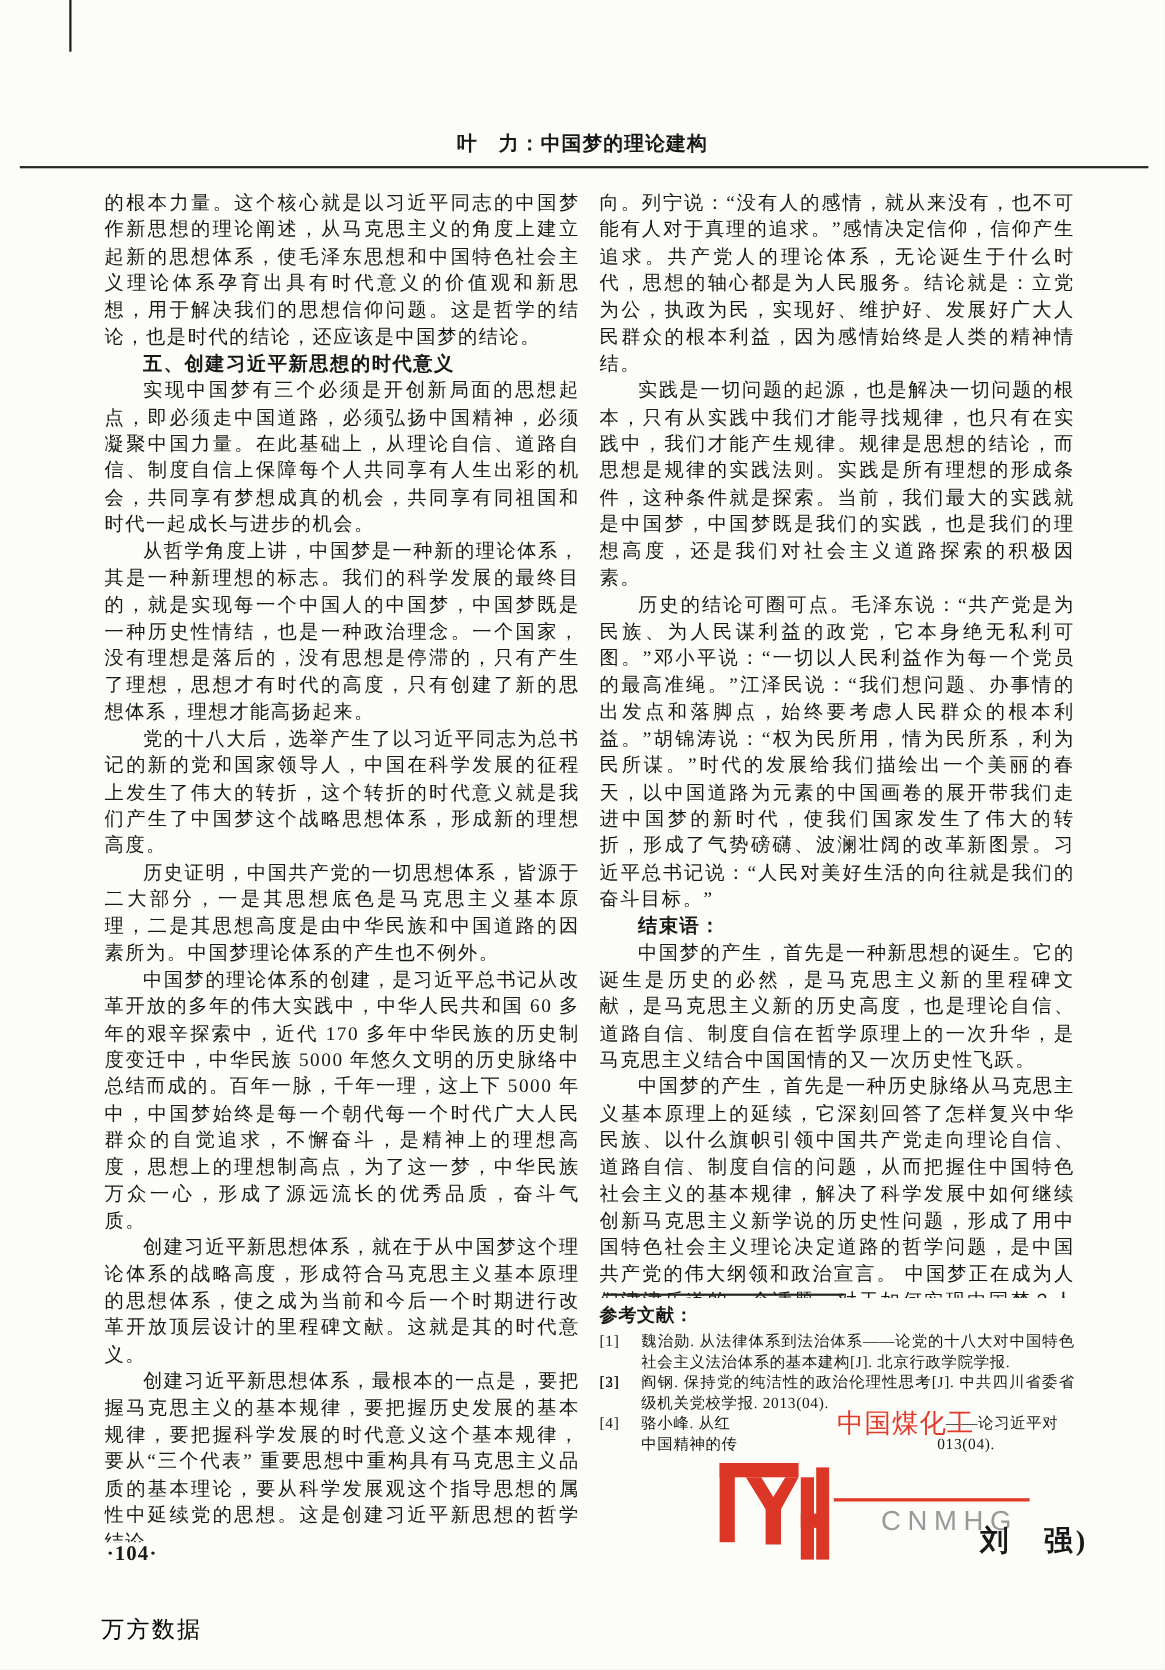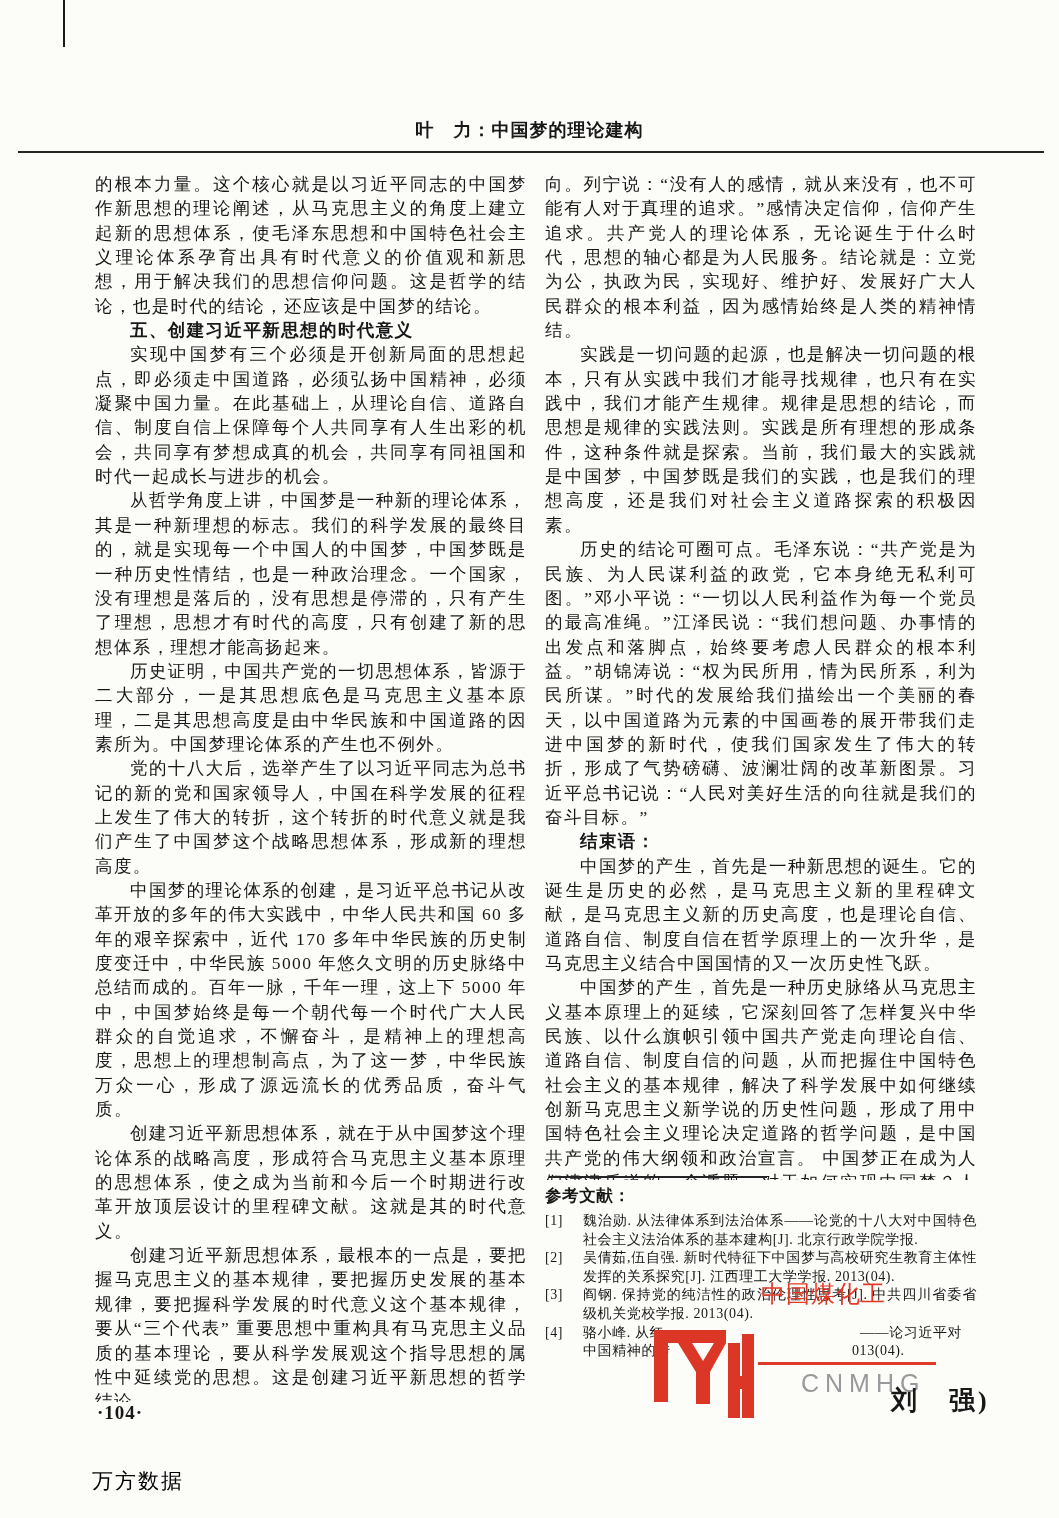--- a/index.html
+++ b/index.html
@@ -67,22 +67,22 @@
   <div class="artifact-line"></div>
 
   <div class="header-title">叶　力：中国梦的理论建构</div>
   <div class="header-rule"></div>
 
   <div class="col col-left">
     <p class="cont">的根本力量。这个核心就是以习近平同志的中国梦作新思想的理论阐述，从马克思主义的角度上建立起新的思想体系，使毛泽东思想和中国特色社会主义理论体系孕育出具有时代意义的价值观和新思想，用于解决我们的思想信仰问题。这是哲学的结论，也是时代的结论，还应该是中国梦的结论。</p>
     <p class="heading">五、创建习近平新思想的时代意义</p>
     <p class="para">实现中国梦有三个必须是开创新局面的思想起点，即必须走中国道路，必须弘扬中国精神，必须凝聚中国力量。在此基础上，从理论自信、道路自信、制度自信上保障每个人共同享有人生出彩的机会，共同享有梦想成真的机会，共同享有同祖国和时代一起成长与进步的机会。</p>
     <p class="para">从哲学角度上讲，中国梦是一种新的理论体系，其是一种新理想的标志。我们的科学发展的最终目的，就是实现每一个中国人的中国梦，中国梦既是一种历史性情结，也是一种政治理念。一个国家，没有理想是落后的，没有思想是停滞的，只有产生了理想，思想才有时代的高度，只有创建了新的思想体系，理想才能高扬起来。</p>
+    <p class="para">党的十八大后，选举产生了以习近平同志为总书记的新的党和国家领导人，中国在科学发展的征程上发生了伟大的转折，这个转折的时代意义就是我们产生了中国梦这个战略思想体系，形成新的理想高度。</p>
     <p class="para">历史证明，中国共产党的一切思想体系，皆源于二大部分，一是其思想底色是马克思主义基本原理，二是其思想高度是由中华民族和中国道路的因素所为。中国梦理论体系的产生也不例外。</p>
-    <p class="para">党的十八大后，选举产生了以习近平同志为总书记的新的党和国家领导人，中国在科学发展的征程上发生了伟大的转折，这个转折的时代意义就是我们产生了中国梦这个战略思想体系，形成新的理想高度。</p>
     <p class="para">中国梦的理论体系的创建，是习近平总书记从改革开放的多年的伟大实践中，中华人民共和国 60 多年的艰辛探索中，近代 170 多年中华民族的历史制度变迁中，中华民族 5000 年悠久文明的历史脉络中总结而成的。百年一脉，千年一理，这上下 5000 年中，中国梦始终是每一个朝代每一个时代广大人民群众的自觉追求，不懈奋斗，是精神上的理想高度，思想上的理想制高点，为了这一梦，中华民族万众一心，形成了源远流长的优秀品质，奋斗气质。</p>
     <p class="para">创建习近平新思想体系，就在于从中国梦这个理论体系的战略高度，形成符合马克思主义基本原理的思想体系，使之成为当前和今后一个时期进行改革开放顶层设计的里程碑文献。这就是其的时代意义。</p>
     <p class="para">创建习近平新思想体系，最根本的一点是，要把握马克思主义的基本规律，要把握历史发展的基本规律，要把握科学发展的时代意义这个基本规律，要从“三个代表” 重要思想中重构具有马克思主义品质的基本理论，要从科学发展观这个指导思想的属性中延续党的思想。这是创建习近平新思想的哲学结论。</p>
 
   </div>
 
   <div class="col col-right">
     <p class="cont">向。列宁说：“没有人的感情，就从来没有，也不可能有人对于真理的追求。”感情决定信仰，信仰产生追求。共产党人的理论体系，无论诞生于什么时代，思想的轴心都是为人民服务。结论就是：立党为公，执政为民，实现好、维护好、发展好广大人民群众的根本利益，因为感情始终是人类的精神情结。</p>
     <p class="para">实践是一切问题的起源，也是解决一切问题的根本，只有从实践中我们才能寻找规律，也只有在实践中，我们才能产生规律。规律是思想的结论，而思想是规律的实践法则。实践是所有理想的形成条件，这种条件就是探索。当前，我们最大的实践就是中国梦，中国梦既是我们的实践，也是我们的理想高度，还是我们对社会主义道路探索的积极因素。</p>
     <p class="para">历史的结论可圈可点。毛泽东说：“共产党是为民族、为人民谋利益的政党，它本身绝无私利可图。”邓小平说：“一切以人民利益作为每一个党员的最高准绳。”江泽民说：“我们想问题、办事情的出发点和落脚点，始终要考虑人民群众的根本利益。”胡锦涛说：“权为民所用，情为民所系，利为民所谋。”时代的发展给我们描绘出一个美丽的春天，以中国道路为元素的中国画卷的展开带我们走进中国梦的新时代，使我们国家发生了伟大的转折，形成了气势磅礴、波澜壮阔的改革新图景。习近平总书记说：“人民对美好生活的向往就是我们的奋斗目标。”</p>
@@ -93,21 +93,20 @@
 
   <div class="refs">
     <div class="ref-divider"></div>
     <div class="ref-heading">参考文献：</div>
     <p class="ref-item">
       <span class="ref-label">[1]</span>
       <span>魏治勋. 从法律体系到法治体系——论党的十八大对中国特色社会主义法治体系的基本建构[J]. 北京行政学院学报.</span>
     </p>
     <p class="ref-item">
       <span class="ref-label">[2]</span>
-      <span>吴倩茹,伍自强. 新时代特征下中国梦与高校研究生教育主体性发挥的关系探究[J]. 江西理工大学学报. 2013(04).</span>
     </p>
     <p class="ref-item">
       <span class="ref-label">[3]</span>
       <span>阎钢. 保持党的纯洁性的政治伦理性思考[J]. 中共四川省委省级机关党校学报. 2013(04).</span>
     </p>
     <p class="ref-item ref4">
       <span class="ref-label">[4]</span>
       <span>骆小峰. 从红</span>
       <span class="abs" style="left:315px;top:0;">——论习近平对</span>
       <span class="abs" style="left:38px;top:18.6px;">中国精神的传</span>

